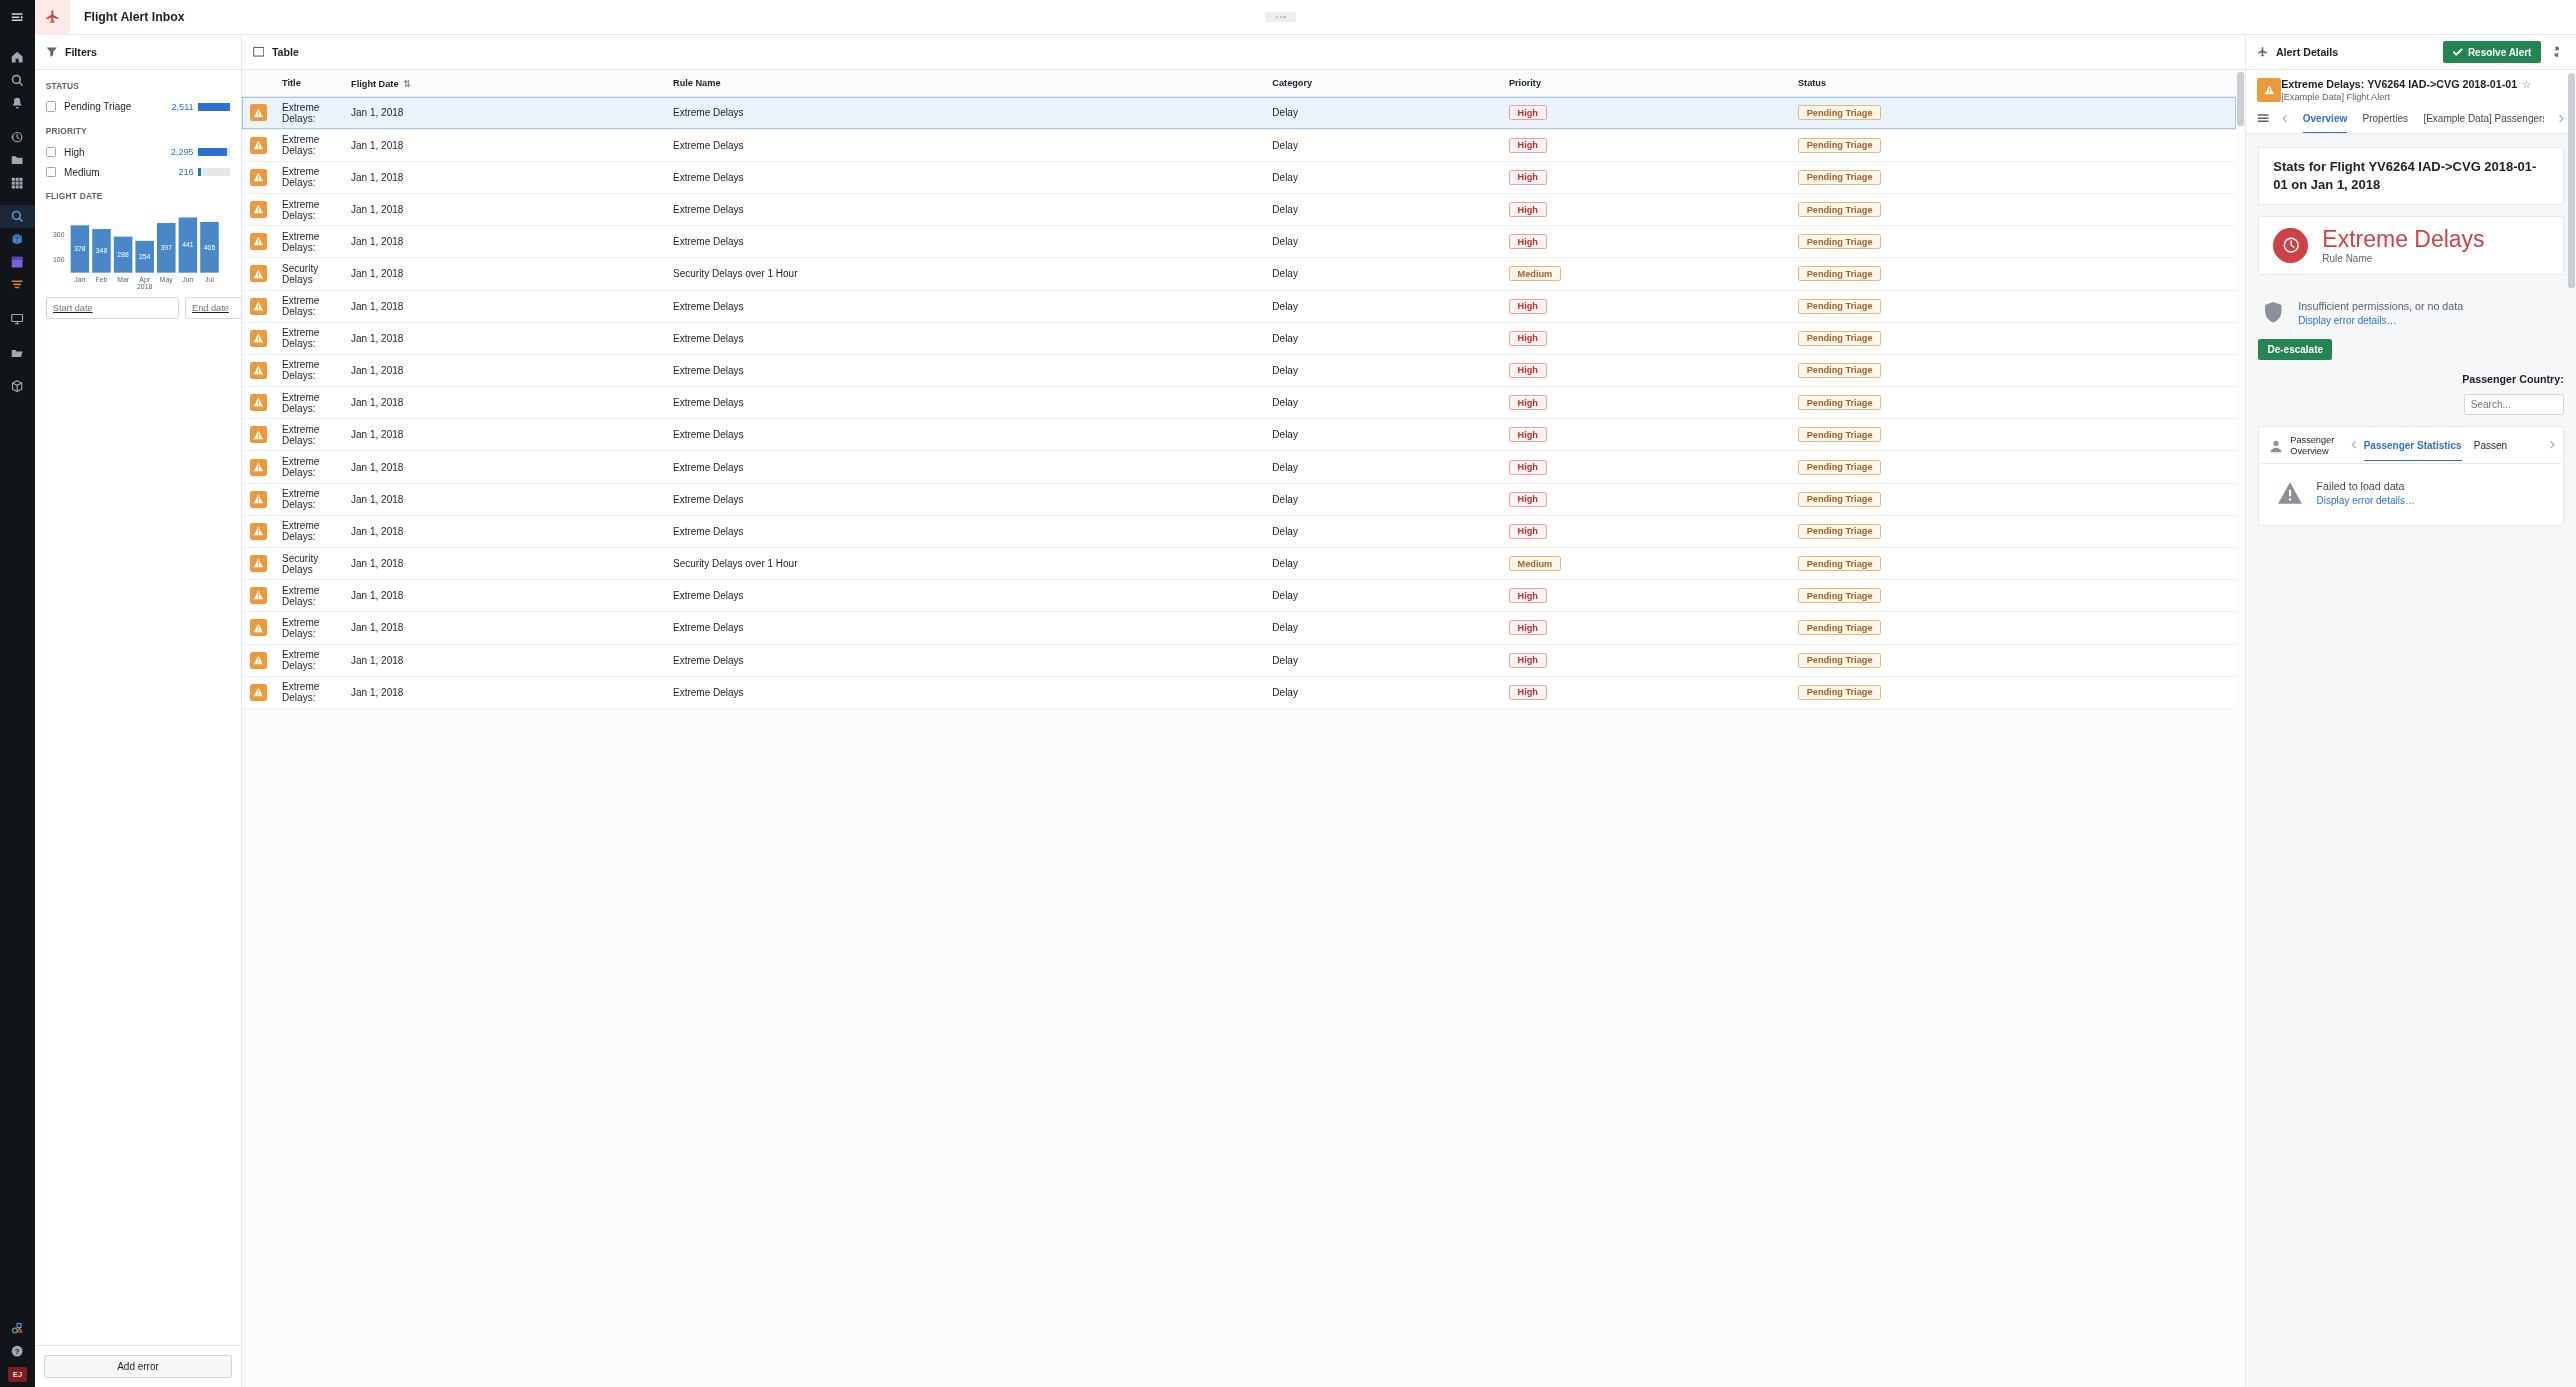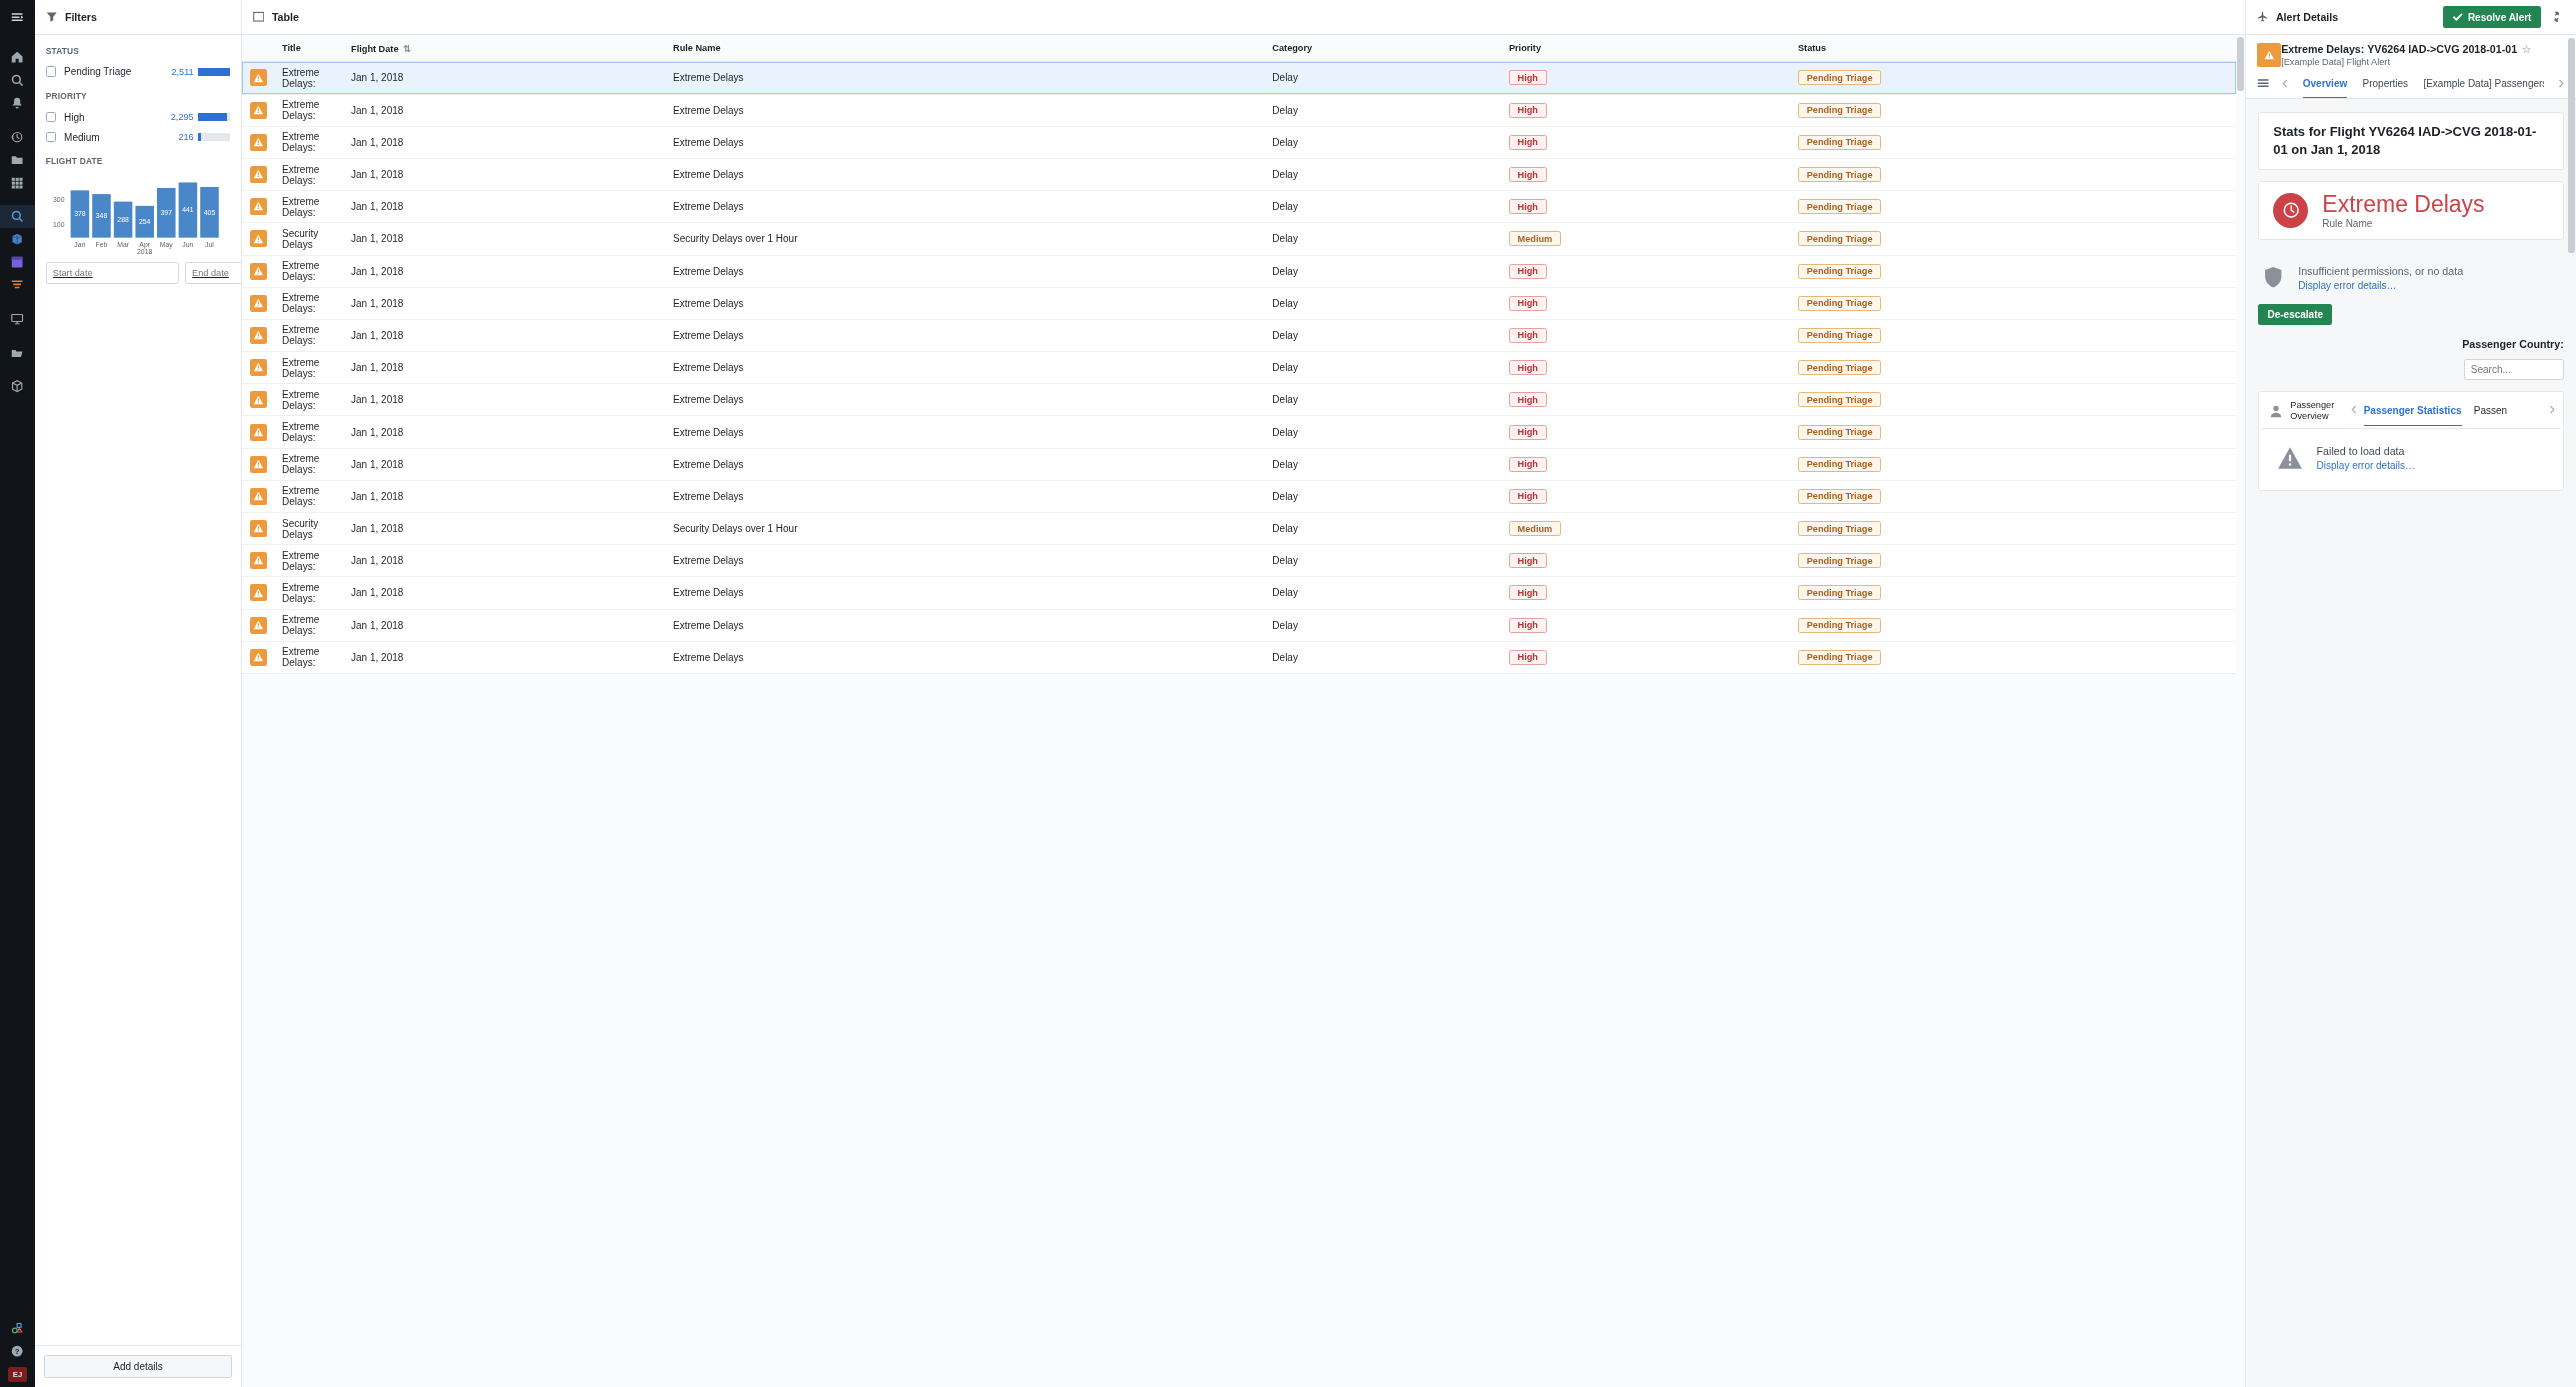--- a/index.html
+++ b/index.html
@@ -303,20 +303,34 @@
           <svg viewBox="0 0 16 16" fill="currentColor" style="font-size:13px">
             <circle cx="8" cy="8" r="7"></circle>
             <text x="8" y="12" text-anchor="middle" font-size="10" fill="#111418" font-weight="bold">?</text>
           </svg>
         </div>
       <div class="user-chip">EJ</div>
     </div>
   </div>
 
   <div class="main">
+    <div class="topbar">
+      <div class="logo">
+        <svg viewBox="0 0 24 24" fill="#cd4246">
+            <path d="M21 16v-2l-8-5V3.5a1.5 1.5 0 00-3 0V9l-8 5v2l8-2.5V19l-2 1.5V22l3.5-1 3.5 1v-1.5L13 19v-5.5z"></path>
+          </svg>
+      </div>
+      <div class="title">Flight Alert Inbox</div>
+      <div class="pill-center">
+          <span></span>
+          <span></span>
+          <span></span>
+        </div>
+      <div style="width:199px"></div>
+    </div>
 
     <div class="body">
 
       <div class="filters">
         <div class="panel-header">
           <svg viewBox="0 0 16 16" fill="currentColor">
               <path d="M1 2h14l-5 6v5l-4 2v-7z"></path>
             </svg>
           <span>Filters</span>
         </div>
@@ -381,21 +395,21 @@
                 <text x="213.85714285714286" y="98" text-anchor="middle" font-size="9" fill="#5c6670">Jul</text>
                 <text x="129" y="108" text-anchor="middle" font-size="9" fill="#5c6670">2018</text>
               </svg>
           </div>
           <div class="date-inputs">
             <input placeholder="Start date" style="">
             <input placeholder="End date" style="">
           </div>
         </div>
         <div class="filters-footer">
-          <button>Add details</button>
+          <button>Add error</button>
         </div>
       </div>
 
       <div class="table-panel">
         <div class="panel-header">
           <svg viewBox="0 0 16 16" fill="currentColor">
               <rect x="1" y="2" width="14" height="12" fill="none" stroke="currentColor" stroke-width="1.5"></rect>
               <path d="M1 6h14M6 2v12"></path>
             </svg>
           <span>Table</span>

